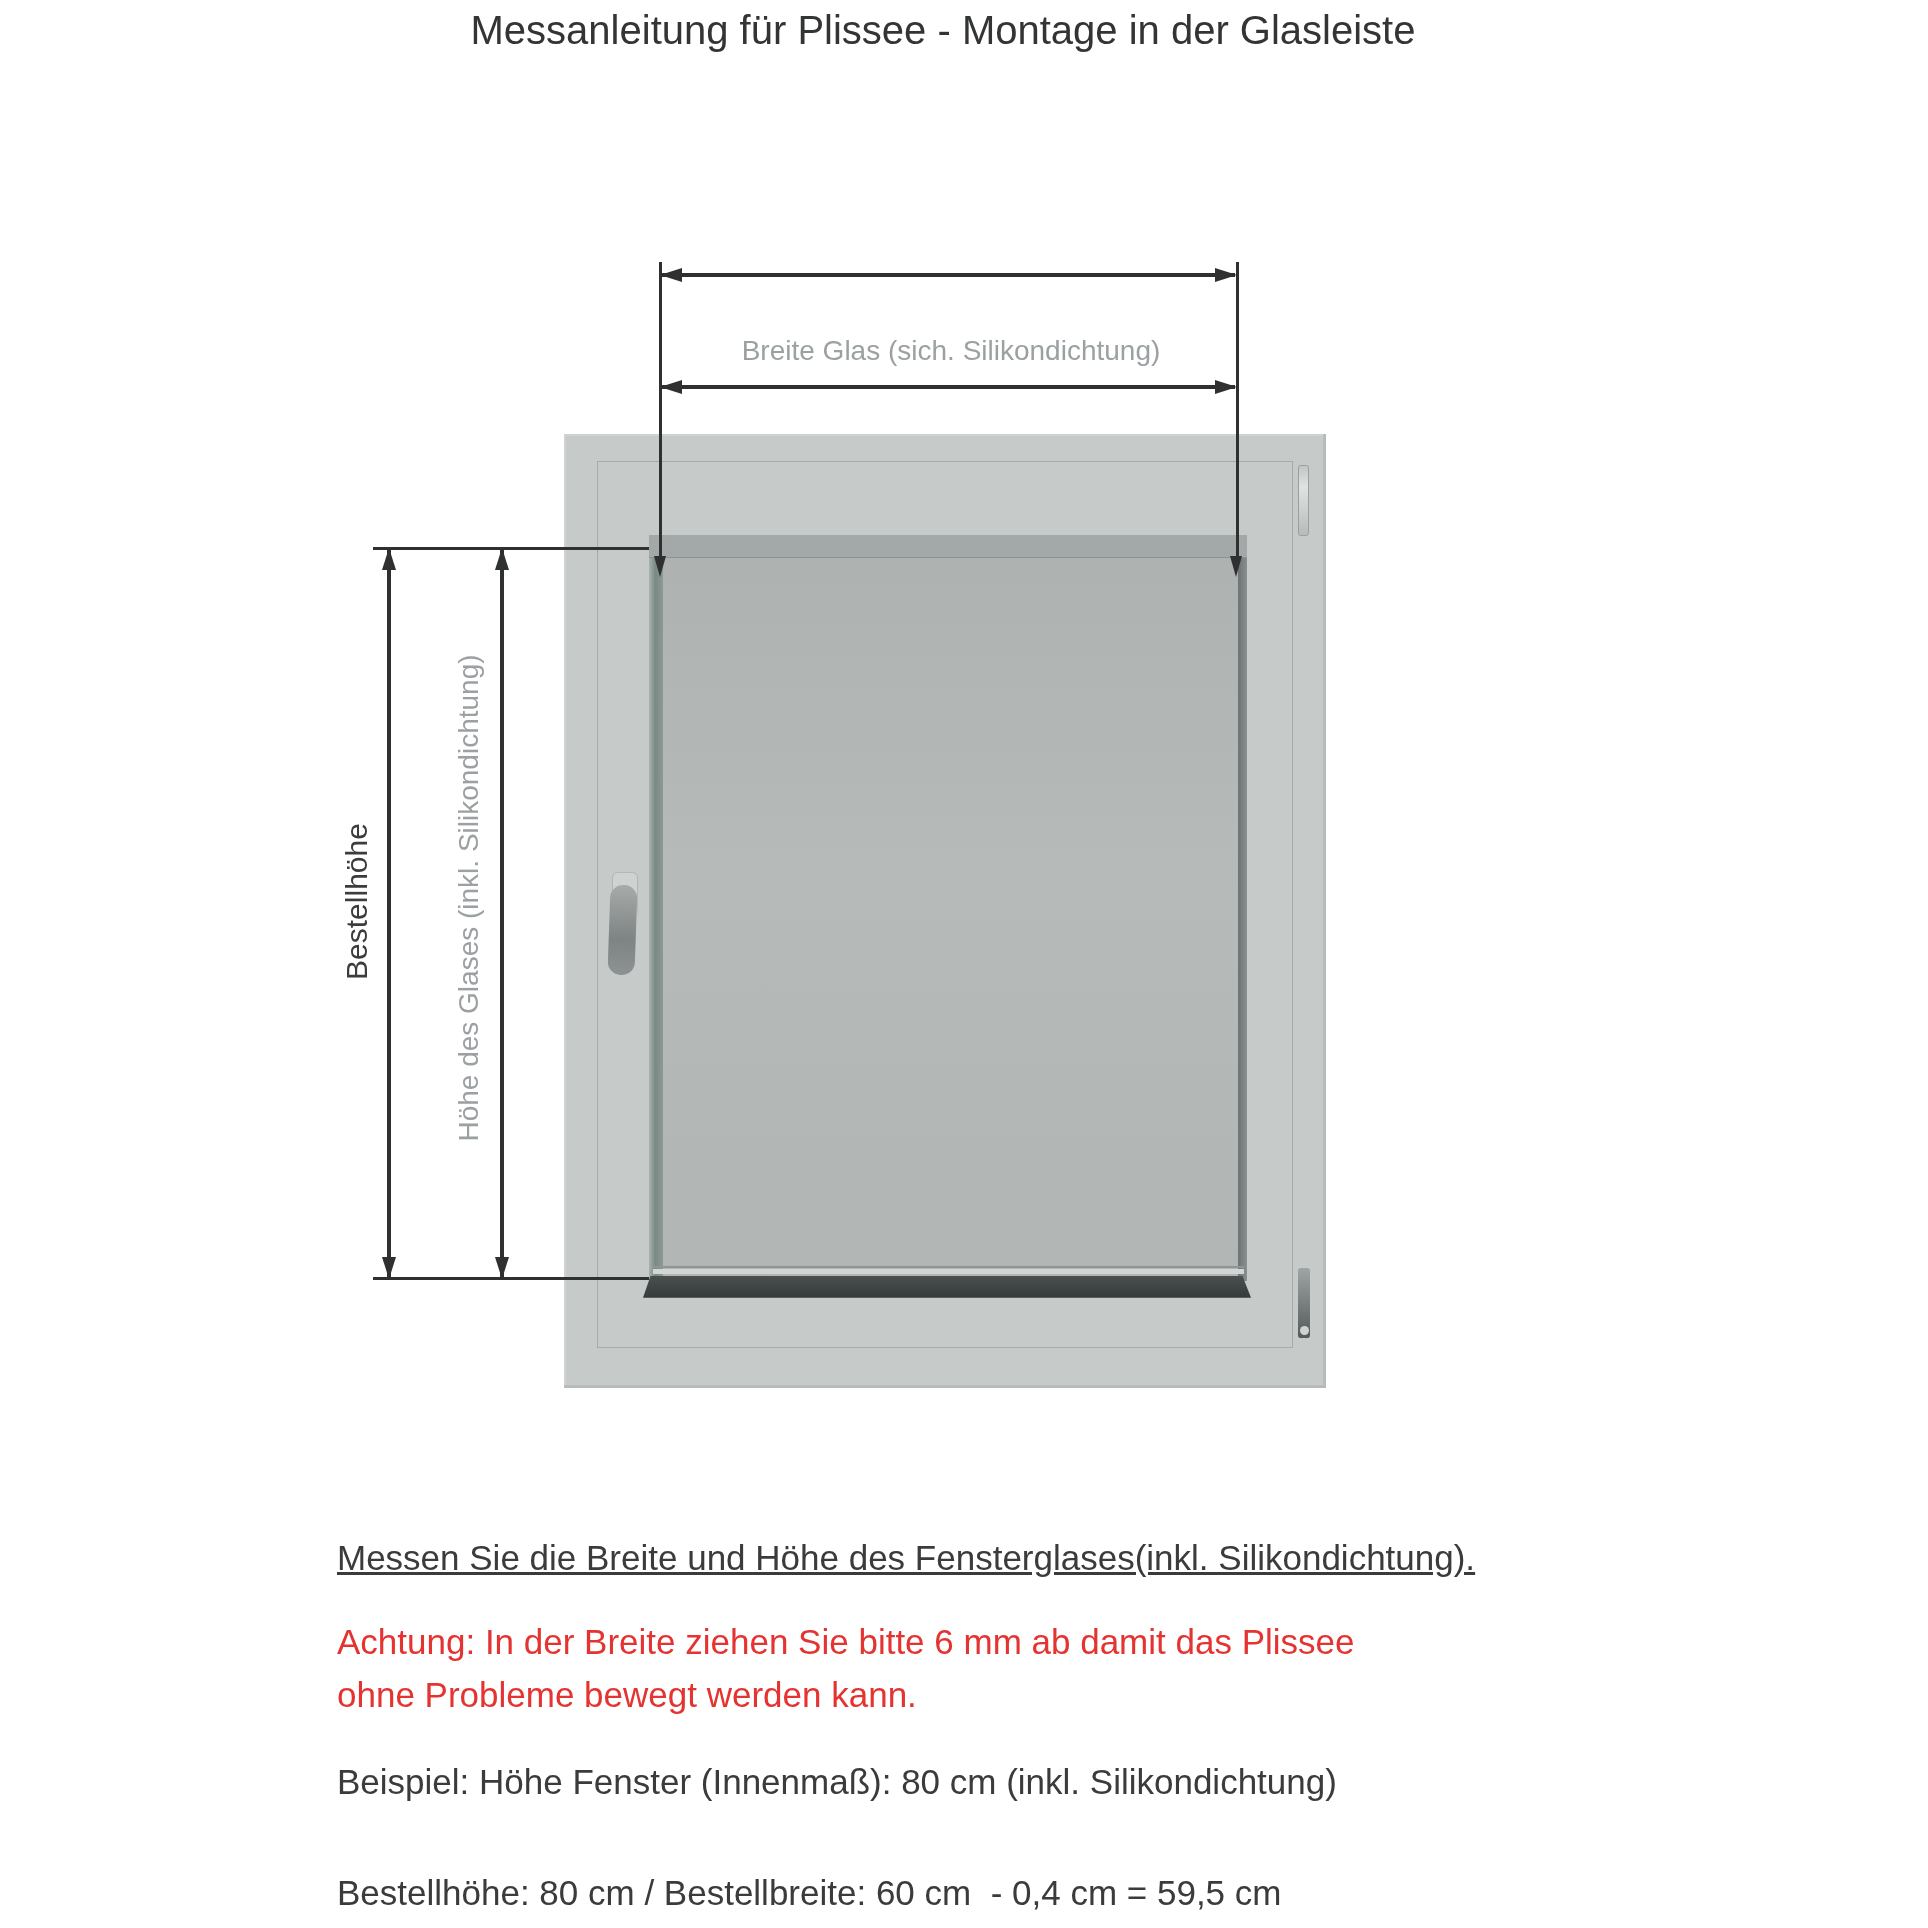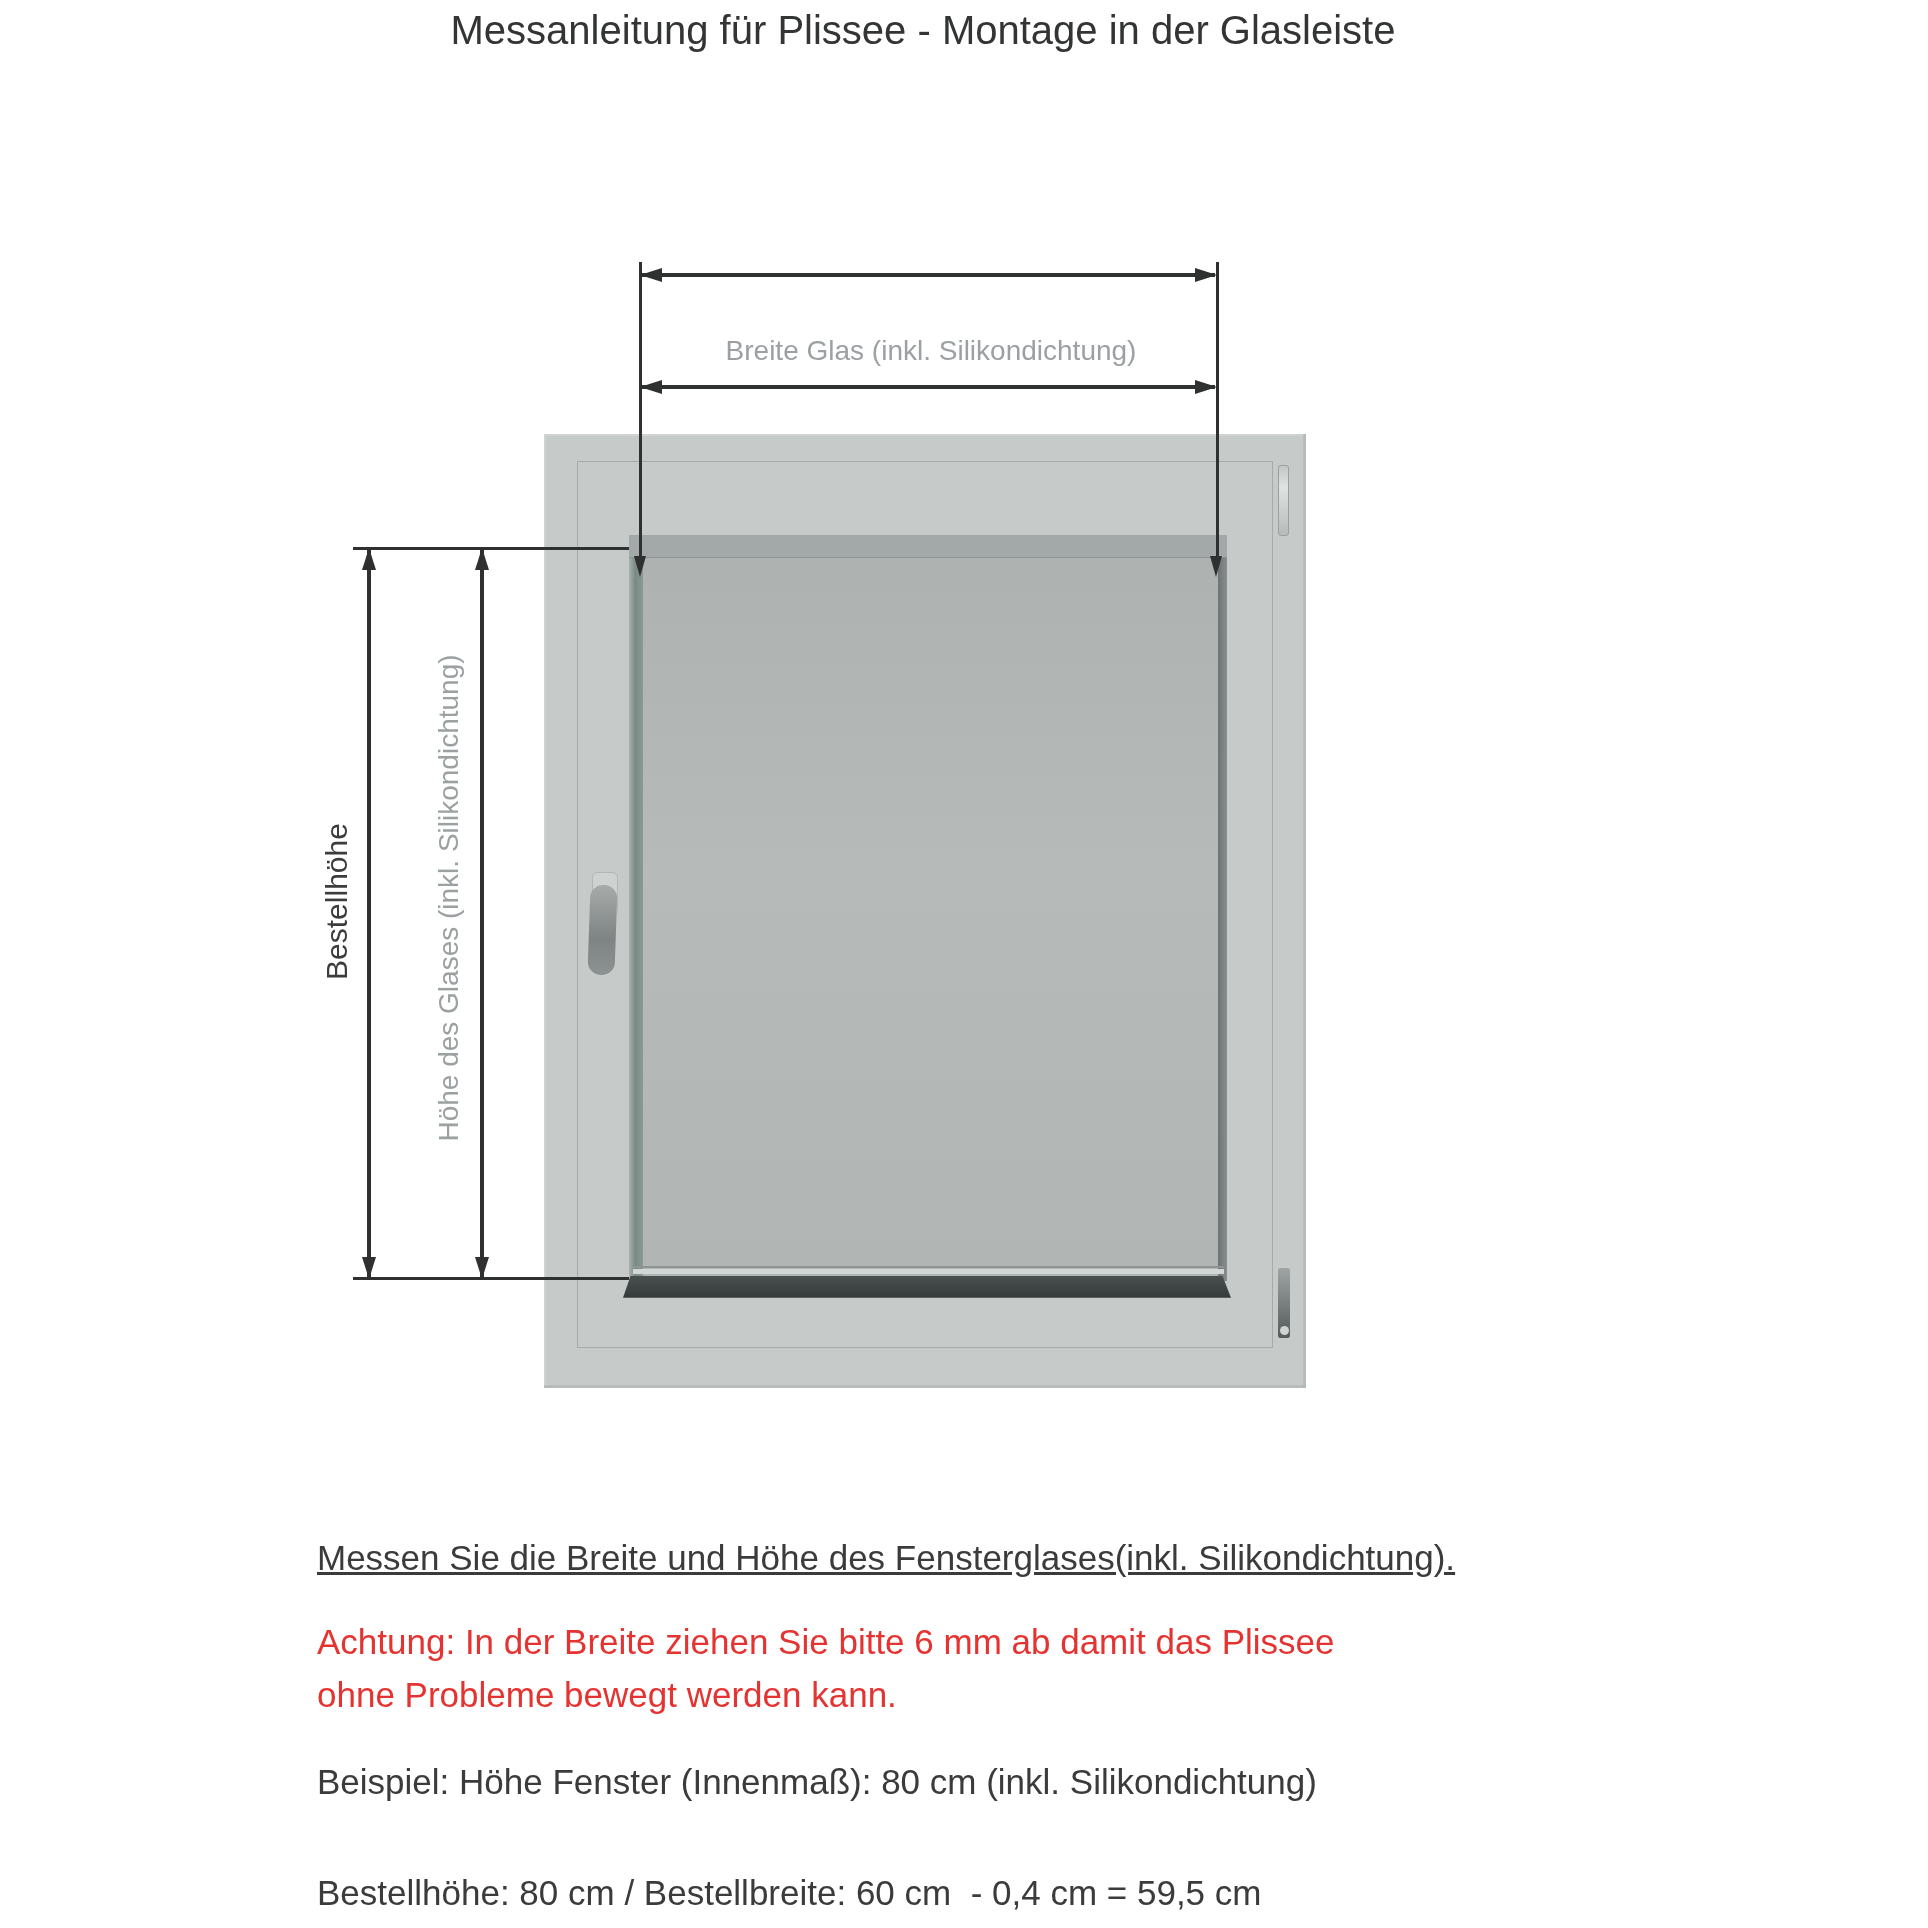--- a/index.html
+++ b/index.html
@@ -1,19 +1,19 @@
 <!DOCTYPE html>
 <html style="font-size:15px"><head>
 <meta charset="utf-8">
 <style>
   * { margin:0; padding:0; box-sizing:border-box; }
   body { background:#ffffff; font-family:"Liberation Sans", sans-serif; }
   .canvas {
     position:relative; width:1772px; height:1928px; background:#ffffff;
-    overflow:hidden; color:#3b3c3e;
+    overflow:hidden; color:#3b3c3e;margin-left:20px;
   }
   .abs { position:absolute; }
 
   
   .title {
     left:0; top:7.5px; width:1846px; text-align:center;
     font-size:40px; color:#333435; letter-spacing:0px;
   }
 
   
@@ -134,21 +134,21 @@
   <div class="abs mline" style="left:639px; top:262px; width:2.8px; height:301px;"></div>
   <div class="abs ext-head-down" style="left:634px; top:556px;"></div>
   <div class="abs mline" style="left:1216px; top:262px; width:2.8px; height:301px;"></div>
   <div class="abs ext-head-down" style="left:1210px; top:556px;"></div>
 
   <div class="abs h-arrow" style="left:642px; top:273px; width:573px;">
     <span class="ah ah-left"></span>
     <span class="ah ah-right"></span>
   </div>
 
-  <div class="abs dim-label gray-label" style="left:644px; top:335px; width:574px;">Breite Glas (inkl. Silikondichtung)</div>
+  <div class="abs dim-label gray-label" style="left:644px; top:335px; width:574px;">Breite Glas (sich. Silikondichtung)</div>
   <div class="abs h-arrow" style="left:642px; top:385px; width:573px;">
     <span class="ah ah-left"></span>
     <span class="ah ah-right"></span>
   </div>
 
   <div class="abs mline" style="left:353px; top:547px; width:276px; height:2.8px;"></div>
   <div class="abs mline" style="left:353px; top:1277px; width:276px; height:2.8px;"></div>
 
   <div class="abs dim-label dark-label rot" style="left:143px; top:881px; width:395px; height:41px; font-size:30px;">Bestellhöhe</div>
   <div class="abs v-arrow" style="left:367px; top:550px; height:727px;">

